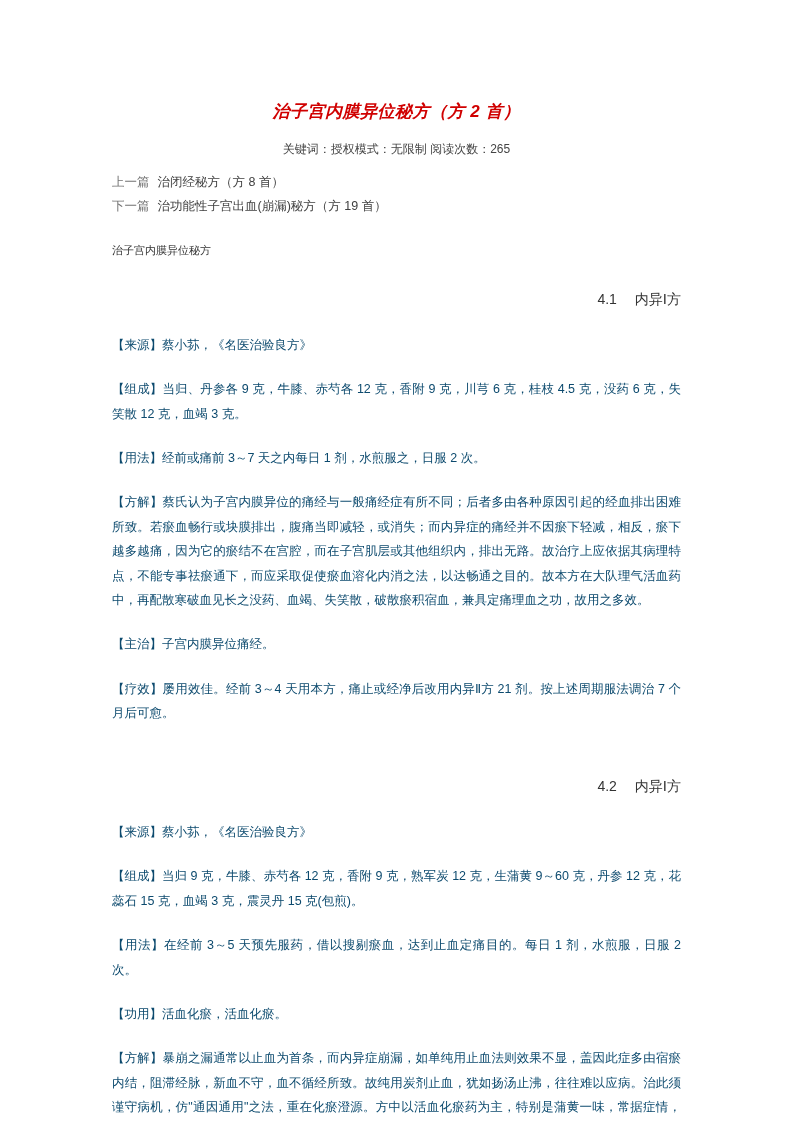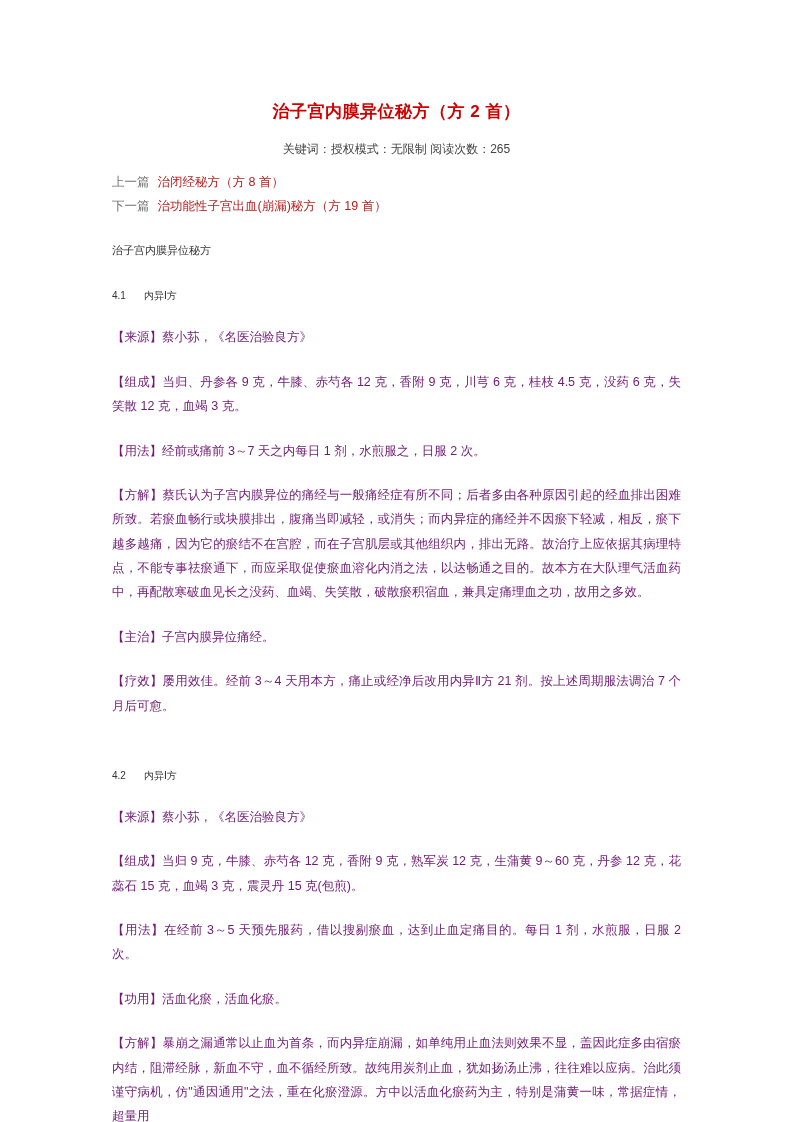--- a/index.html
+++ b/index.html
@@ -21,60 +21,62 @@
     padding: 100px 112px 40px 112px;
     position: relative;
   }
   .doc-title {
     text-align: center;
     color: #d00000;
     font-size: 17px;
     font-weight: bold;
     letter-spacing: 0.5px;
     margin: 0 0 18px 0;
+    font-style: italic;
   }
   .keywords {
     text-align: center;
     font-size: 12px;
     color: #444444;
     margin: 0 0 14px 0;
   }
   .nav-line {
     font-size: 12.5px;
     color: #333333;
     margin: 0 0 3px 0;
     line-height: 1.7;
   }
   .nav-label {
     color: #737373;
     margin-right: 8px;
   }
   .nav-link {
-    color: #b91c1c;
+    color: #404040;
     text-decoration: none;
     cursor: pointer;
   }
   .section-head {
     font-size: 11px;
     color: #333333;
     margin: 22px 0 0 0;
     line-height: 1.9;
   }
   .formula-head {
-    font-size: 10px;
+    font-size: 14px;
     color: #333333;
     margin: 26px 0 0 0;
     line-height: 1.9;
+    text-align: right;
   }
   .formula-num {
     margin-right: 18px;
   }
   .para {
     font-size: 12.5px;
-    color: #701a75;
+    color: #0c4a6e;
     line-height: 1.95;
     margin: 20px 0 0 0;
     text-align: justify;
     text-justify: inter-ideograph;
   }
   .gap {
     height: 22px;
   }
 </style>
 </head>

